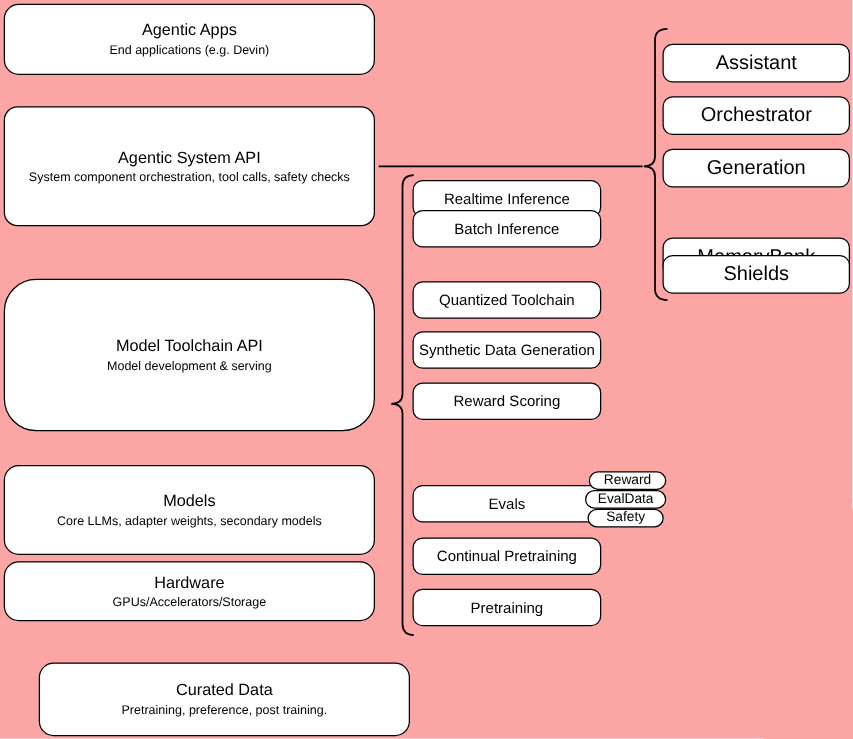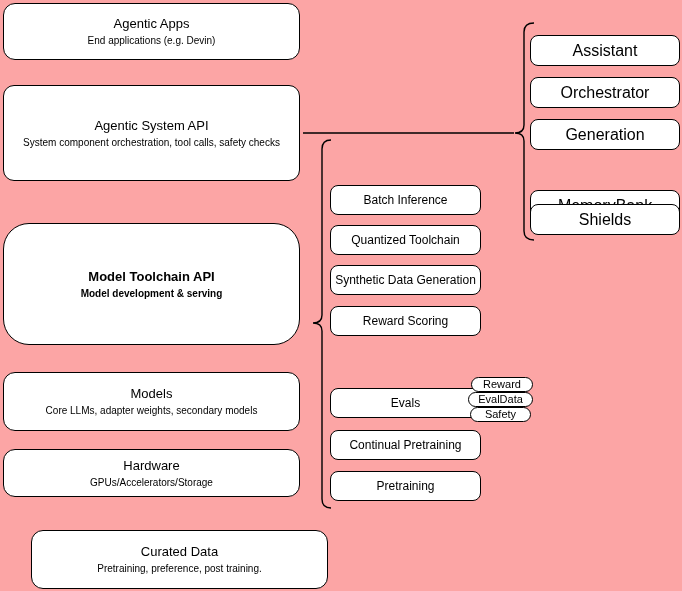--- a/index.html
+++ b/index.html
@@ -110,41 +110,42 @@
   <div class="stack-box" style="top:3px;height:57px;border-radius:12px;">
     <div class="box-title">Agentic Apps</div>
     <div class="box-subtitle">End applications (e.g. Devin)</div>
   </div>
 
   <div class="stack-box" style="top:85px;height:96px;border-radius:11px;">
     <div class="box-title">Agentic System API</div>
     <div class="box-subtitle">System component orchestration, tool calls, safety checks</div>
   </div>
 
-  <div class="stack-box" style="top:223px;height:122px;border-radius:26px;font-weight:bold;">
+  <div class="stack-box" style="top:223px;height:122px;border-radius:26px;">
     <div class="box-title">Model Toolchain API</div>
     <div class="box-subtitle">Model development &amp; serving</div>
   </div>
 
-  <div class="stack-box" style="top:372px;height:59px;border-radius:12px;">
+  <div class="stack-box" style="top:372px;height:72px;border-radius:12px;">
     <div class="box-title">Models</div>
     <div class="box-subtitle">Core LLMs, adapter weights, secondary models</div>
   </div>
 
   <div class="stack-box" style="top:449px;height:48px;border-radius:12px;">
     <div class="box-title">Hardware</div>
     <div class="box-subtitle">GPUs/Accelerators/Storage</div>
   </div>
 
   <div class="stack-box" style="top:530px;height:59px;border-radius:12px;margin-left:28px;">
     <div class="box-title">Curated Data</div>
     <div class="box-subtitle">Pretraining, preference, post training.</div>
   </div>
 
-  <div class="mid-box" style="top:185px;">Batch Inference</div>
+  <div class="mid-box" style="top:144px;">Realtime Inference</div>
+  <div class="mid-box" style="top:168px;">Batch Inference</div>
   <div class="mid-box" style="top:225px;">Quantized Toolchain</div>
   <div class="mid-box" style="top:265px;">Synthetic Data Generation</div>
   <div class="mid-box" style="top:306px;">Reward Scoring</div>
   <div class="mid-box" style="top:388px;">Evals</div>
   <div class="mid-box" style="top:430px;">Continual Pretraining</div>
   <div class="mid-box" style="top:471px;">Pretraining</div>
 
   <div class="pill" style="left:471px;top:377px;width:62px;">Reward</div>
   <div class="pill" style="left:468px;top:392px;width:65px;">EvalData</div>
   <div class="pill" style="left:470px;top:407px;width:61px;">Safety</div>

